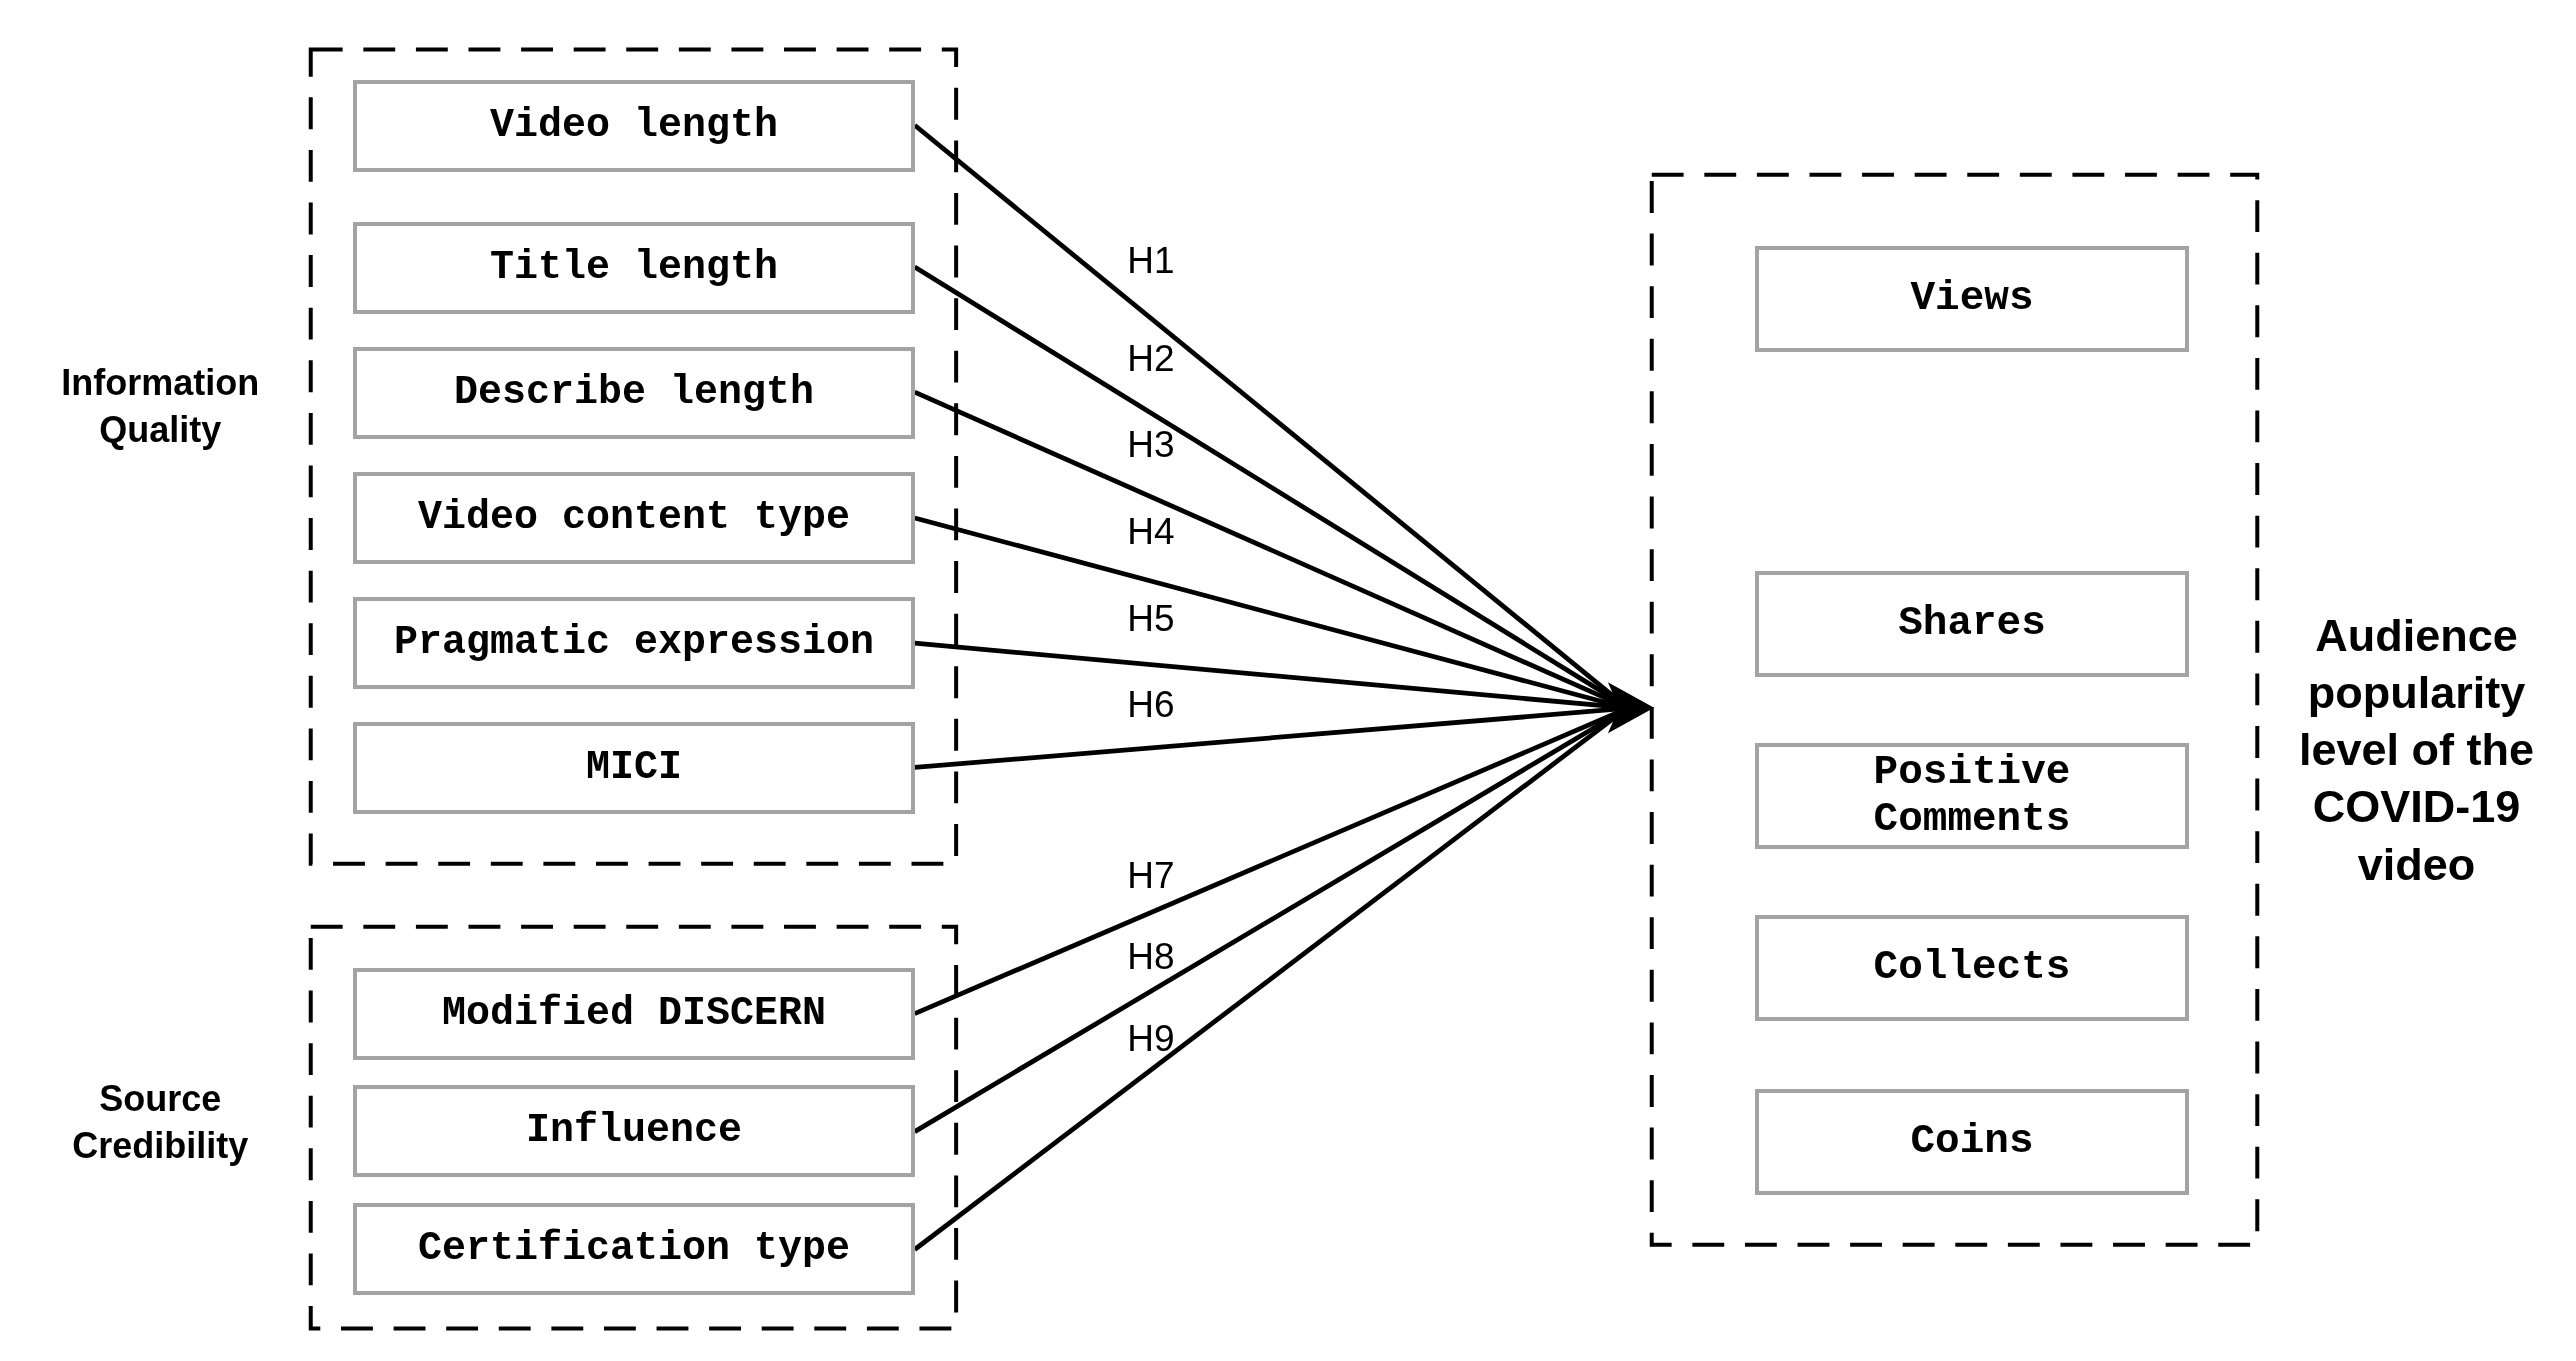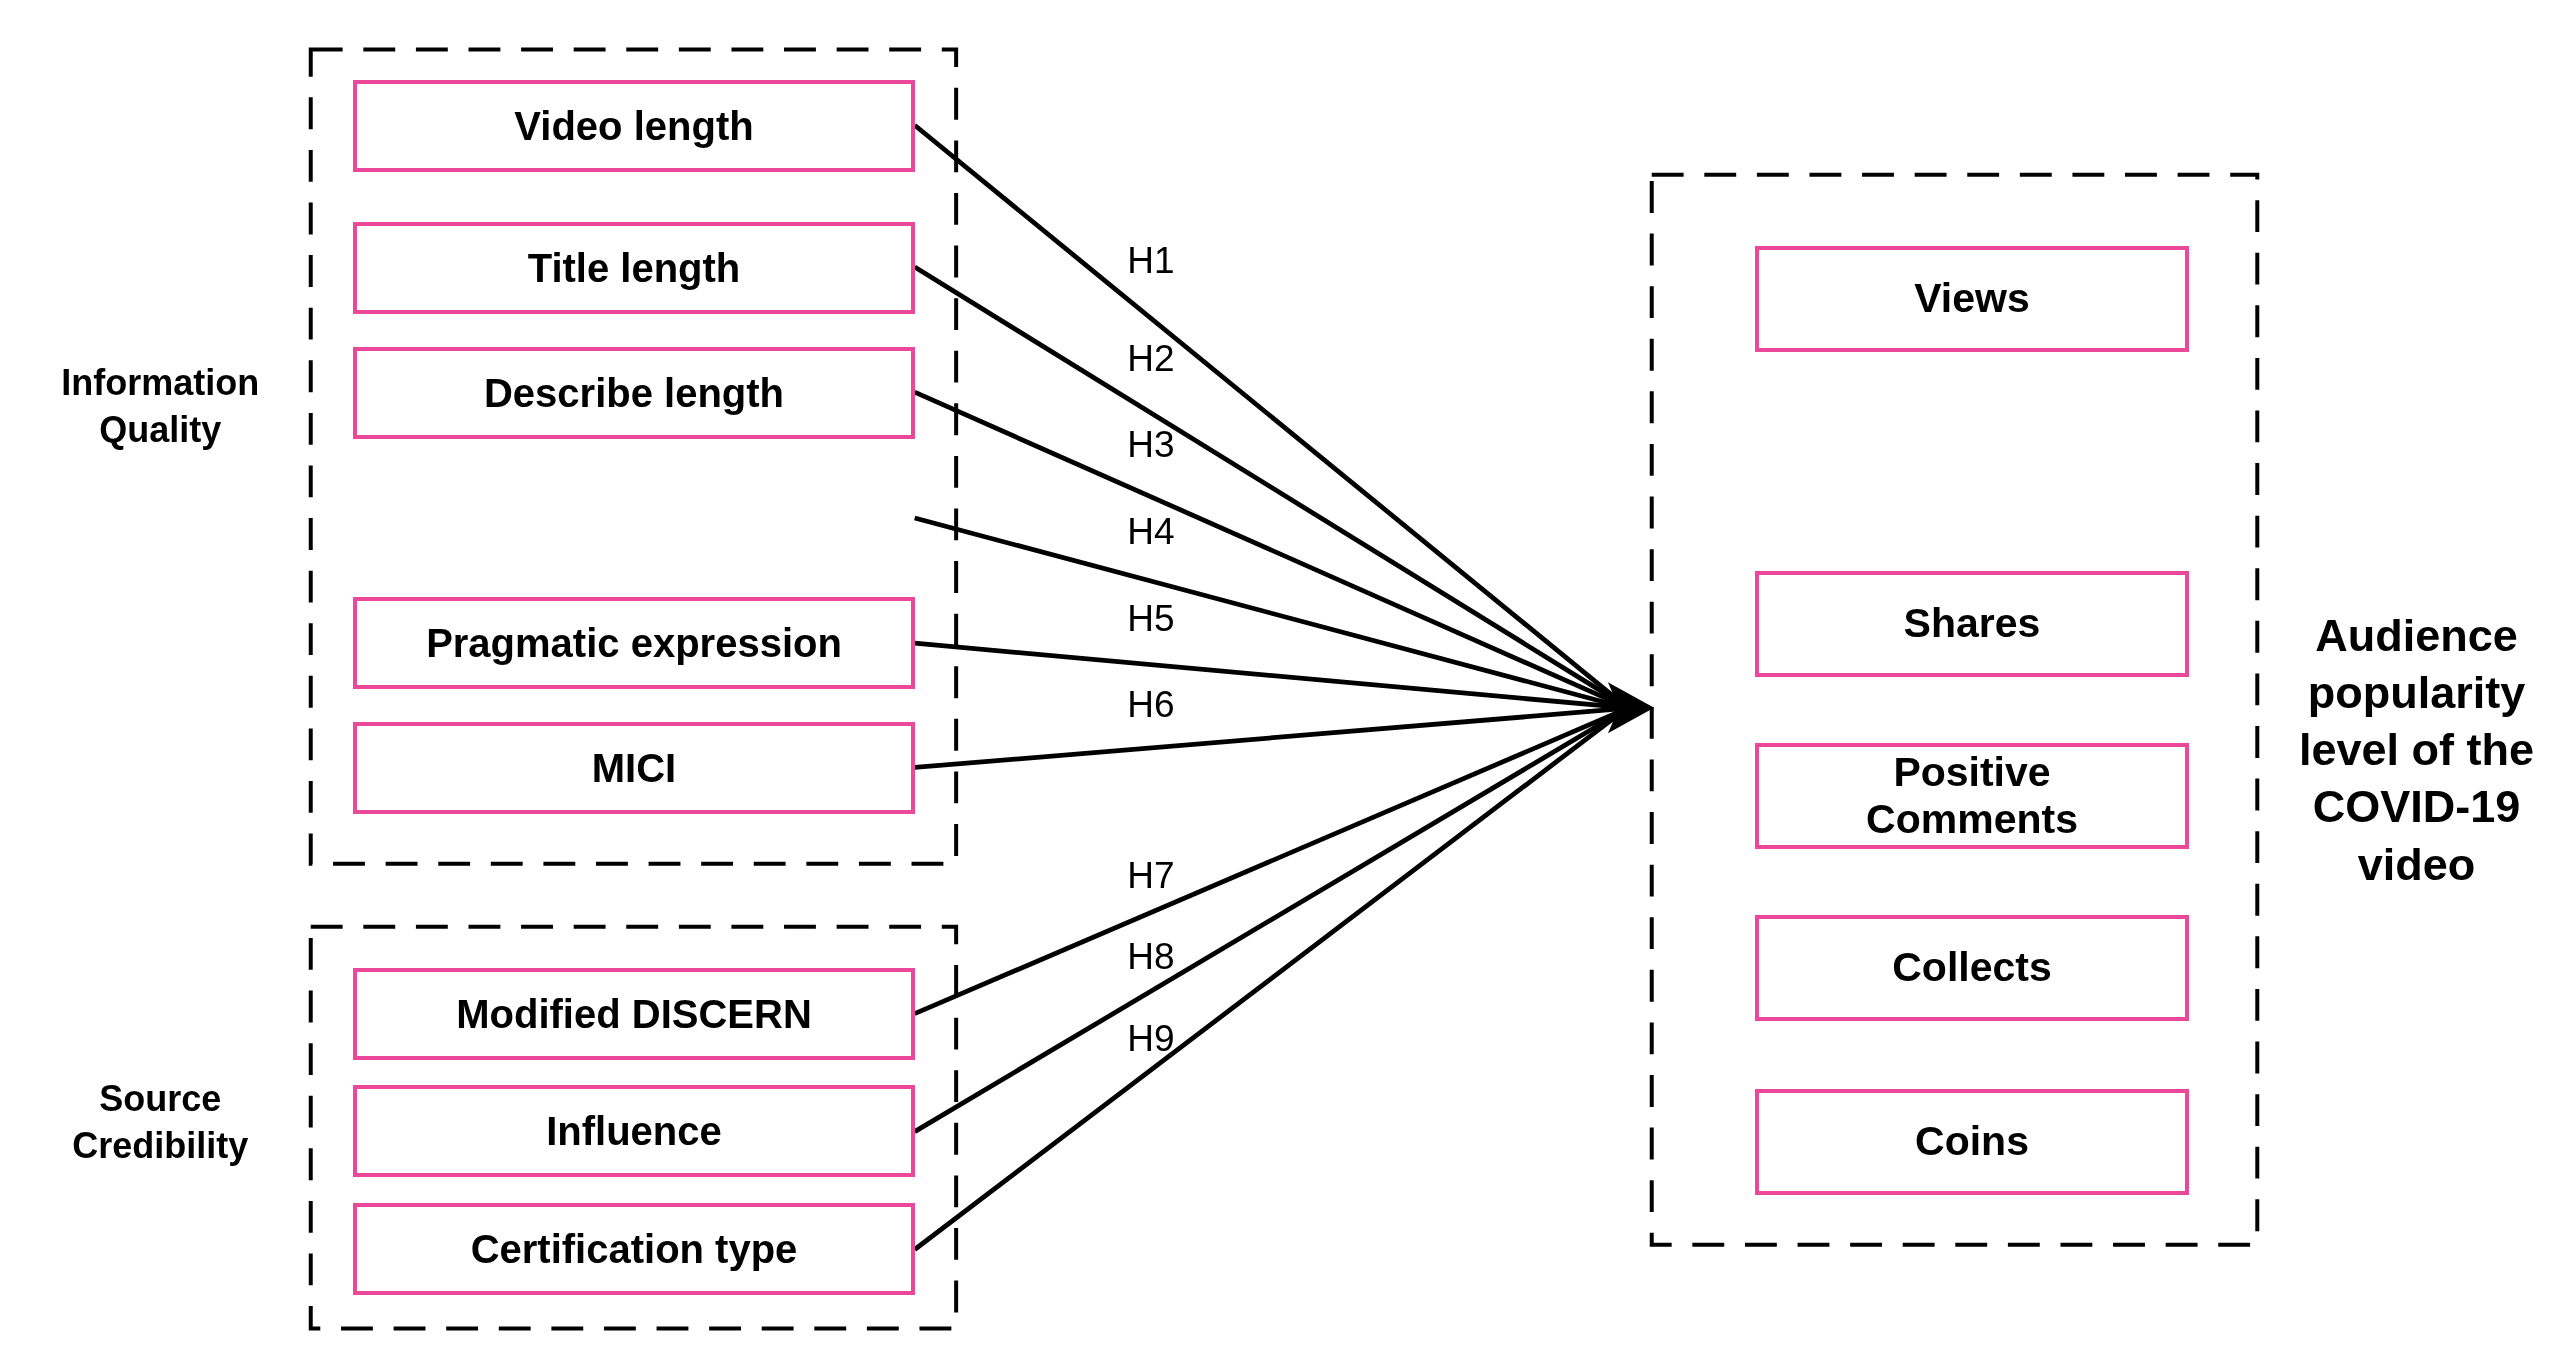--- a/index.html
+++ b/index.html
@@ -13,29 +13,30 @@
     overflow: hidden;
   }
   #connector-layer {
     position: absolute;
     left: 0; top: 0;
     width: 2576px; height: 1362px;
   }
   .node {
     position: absolute;
     box-sizing: border-box;
-    border: 4px solid #ec4899;
+    border: 4px solid #a3a3a3;
     background: #ffffff;
     display: flex;
     align-items: center;
     justify-content: center;
     text-align: center;
     font-weight: bold;
     white-space: pre-line;
     line-height: 1.15;
+    font-family: Liberation Mono, monospace;
   }
   .left-node {
     left: 353px;
     width: 562px;
     height: 92px;
     font-size: 40px;
   }
   .right-node {
     left: 1755px;
     width: 434px;
@@ -103,20 +104,21 @@
 
   <div class="outcome-label">Audience
 popularity
 level of the
 COVID-19
 video</div>
 
   <div class="node left-node" style="top:80px">Video length</div>
   <div class="node left-node" style="top:222px">Title length</div>
   <div class="node left-node" style="top:347px">Describe length</div>
+  <div class="node left-node" style="top:472px">Video content type</div>
   <div class="node left-node" style="top:597px">Pragmatic expression</div>
   <div class="node left-node" style="top:722px">MICI</div>
 
   <div class="node left-node" style="top:968px">Modified DISCERN</div>
   <div class="node left-node" style="top:1085px">Influence</div>
   <div class="node left-node" style="top:1203px">Certification type</div>
 
   <div class="node right-node" style="top:246px">Views</div>
   <div class="node right-node" style="top:571px">Shares</div>
   <div class="node right-node" style="top:743px">Positive

